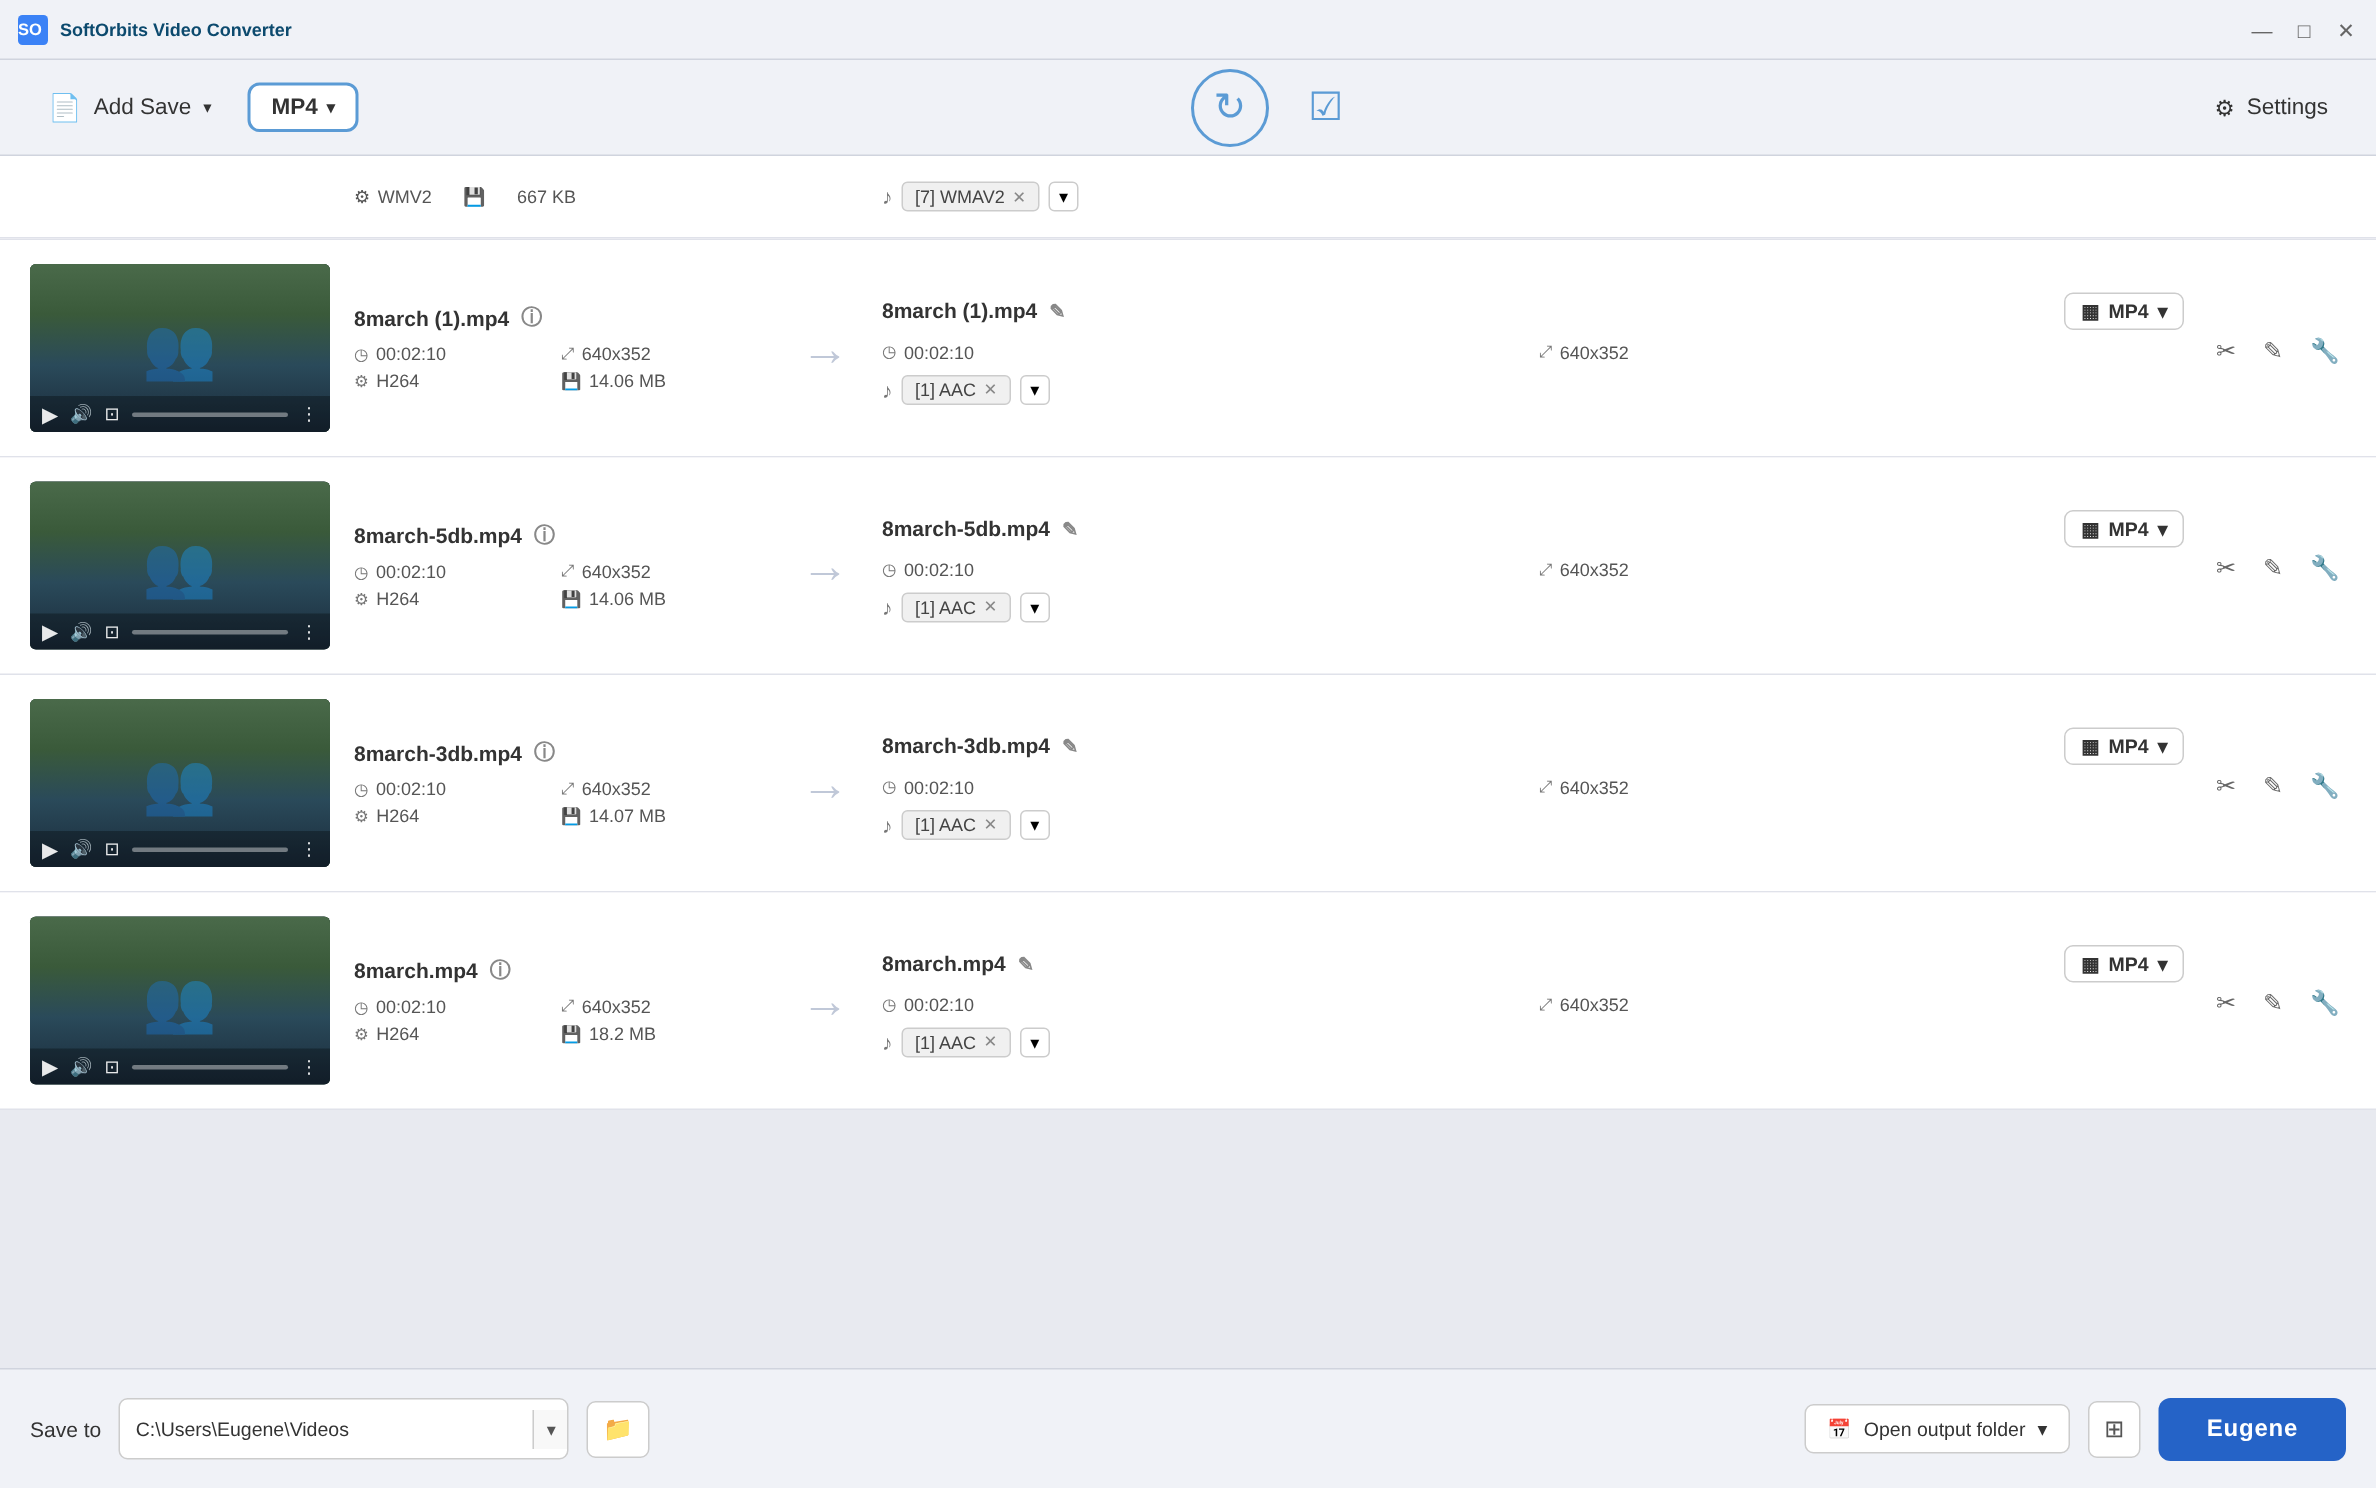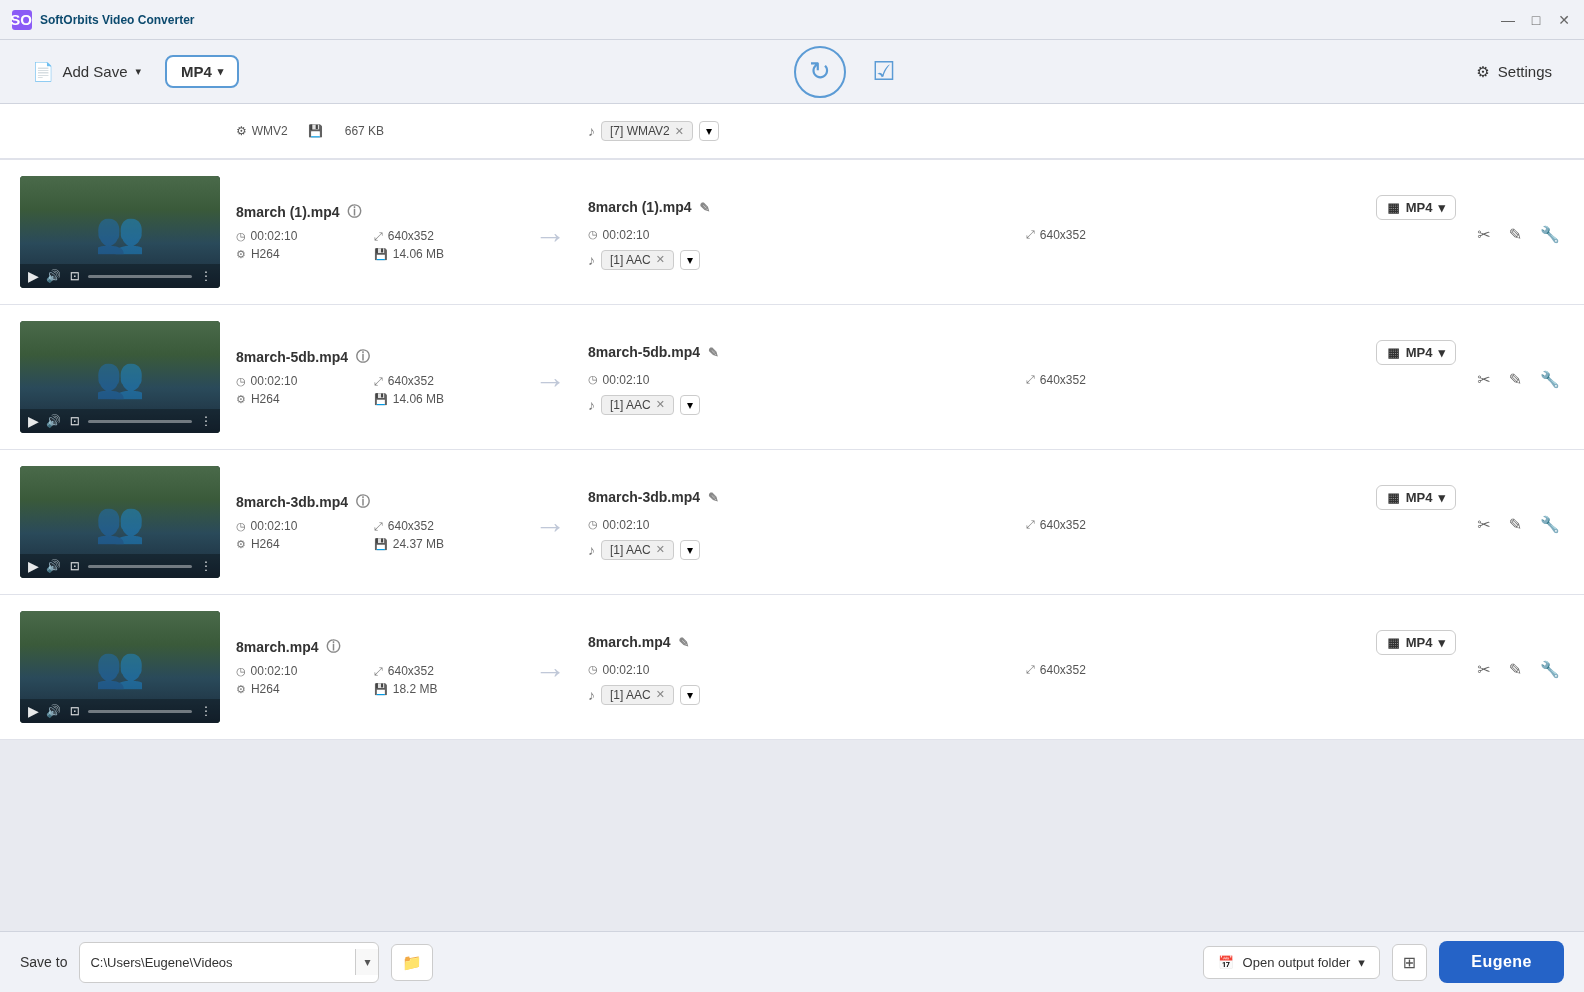--- a/index.html
+++ b/index.html
@@ -21,24 +21,24 @@
       align-items: center;
       padding: 0 12px;
       border-bottom: 1px solid #d0d4de;
       user-select: none;
       flex-shrink: 0;
     }
     .title-bar-icon {
       width: 20px;
       height: 20px;
       margin-right: 8px;
-      background: #8b5cf6;
+      background: #3b82f6;
       border-radius: 3px;
-      display: flex; align-items: center; justify-content: flex-end;
-      color: white; font-size: 15px; font-weight: bold;
+      display: flex; align-items: center; justify-content: flex-start;
+      color: white; font-size: 11px; font-weight: bold;
     }
     .title-bar-title {
       font-size: 12px;
       color: #0c4a6e;
       flex: 1;
       font-weight: bold;
     }
     .title-bar-controls {
       display: flex;
       gap: 12px;
@@ -346,21 +346,21 @@
     .action-icon-btn {
       color: #666;
       font-size: 16px;
       cursor: pointer;
       padding: 4px;
     }
 
     
     .bottom-bar {
       background: #f0f2f7;
-      height: 61px;
+      height: 80px;
       border-top: 1px solid #d0d4de;
       display: flex;
       align-items: center;
       padding: 0 20px;
       gap: 12px;
       flex-shrink: 0;
     }
     .save-to-label {
       font-size: 14px;
       color: #333;
@@ -683,21 +683,21 @@
         <div class="meta-item">
           <span class="meta-icon">⤢</span>
           <span>640x352</span>
         </div>
         <div class="meta-item">
           <span class="meta-icon">⚙</span>
           <span>H264</span>
         </div>
         <div class="meta-item">
           <span class="meta-icon">💾</span>
-          <span>24.37 MB</span>
+          <span>14.07 MB</span>
         </div>
       </div>
     </div>
 
     <div class="arrow-col">
       <span style="font-size:32px; color:#c0c8d8; font-weight:300;">→</span>
     </div>
 
     <div class="output-section">
       <div class="output-header">

